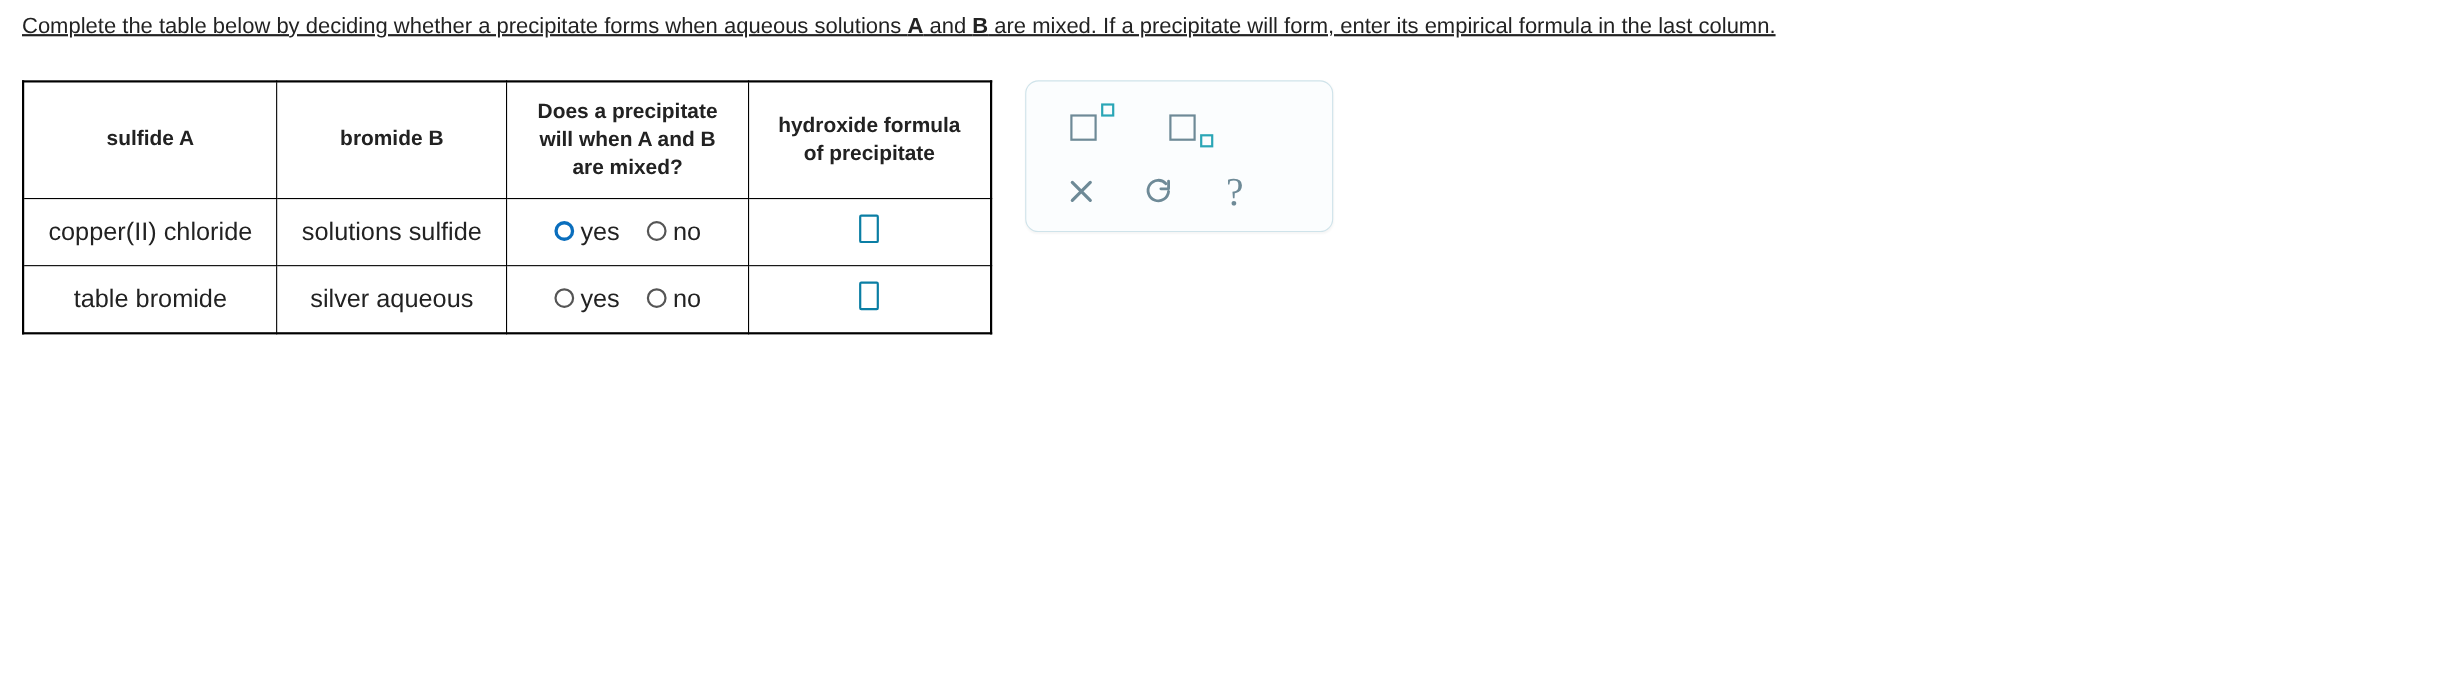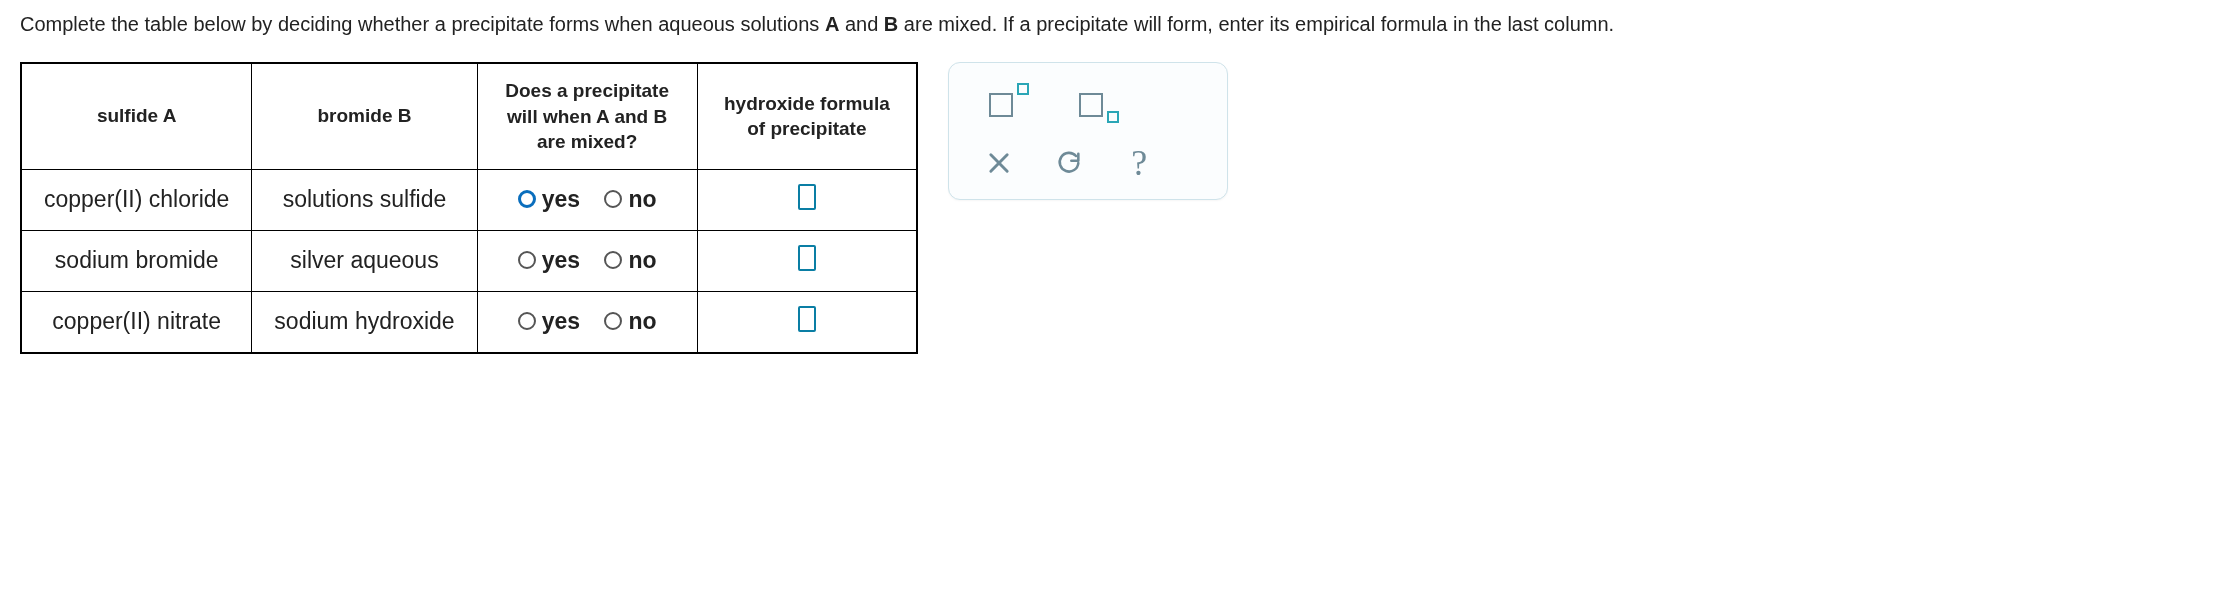--- a/index.html
+++ b/index.html
@@ -4,22 +4,23 @@
   <style>
     * { box-sizing: border-box; margin: 0; padding: 0; }
     body {
       font-family: Verdana, Geneva, sans-serif;
       font-size: 20px;
       color: #222;
       padding: 10px 20px;
       background: #fff;
     }
     .instructions {
-      margin-bottom: 24px;
+      margin-bottom: 35px;
       line-height: 1.4;
+      text-decoration: underline;
     }
     .content-row {
       display: flex;
       align-items: flex-start;
       gap: 30px;
     }
     table.main {
       border-collapse: collapse;
       border: 2px solid #000;
     }
@@ -38,21 +39,20 @@
       max-width: 220px;
       line-height: 1.35;
     }
     table.main td {
       font-size: 23px;
     }
     .radio-group {
       display: inline-flex;
       align-items: center;
       gap: 6px;
-      font-weight: bold;
     }
     .radio-group + .radio-group { margin-left: 18px; }
     .radio-circle {
       display: inline-block;
       width: 18px; height: 18px;
       border: 2px solid #555;
       border-radius: 50%;
       vertical-align: middle;
     }
     .radio-circle.focused {
@@ -140,37 +140,22 @@
               <span>yes</span>
             </span>
           <span class="radio-group">
               <span class="radio-circle"></span>
               <span>no</span>
             </span>
         </td>
         <td><span class="placeholder-box"></span></td>
       </tr>
       <tr>
-        <td>sodium bromide</td>
+        <td>table bromide</td>
         <td>silver aqueous</td>
-        <td>
-          <span class="radio-group">
-              <span class="radio-circle"></span>
-              <span>yes</span>
-            </span>
-          <span class="radio-group">
-              <span class="radio-circle"></span>
-              <span>no</span>
-            </span>
-        </td>
-        <td><span class="placeholder-box"></span></td>
-      </tr>
-      <tr>
-        <td>copper(II) nitrate</td>
-        <td>sodium hydroxide</td>
         <td>
           <span class="radio-group">
               <span class="radio-circle"></span>
               <span>yes</span>
             </span>
           <span class="radio-group">
               <span class="radio-circle"></span>
               <span>no</span>
             </span>
         </td>

